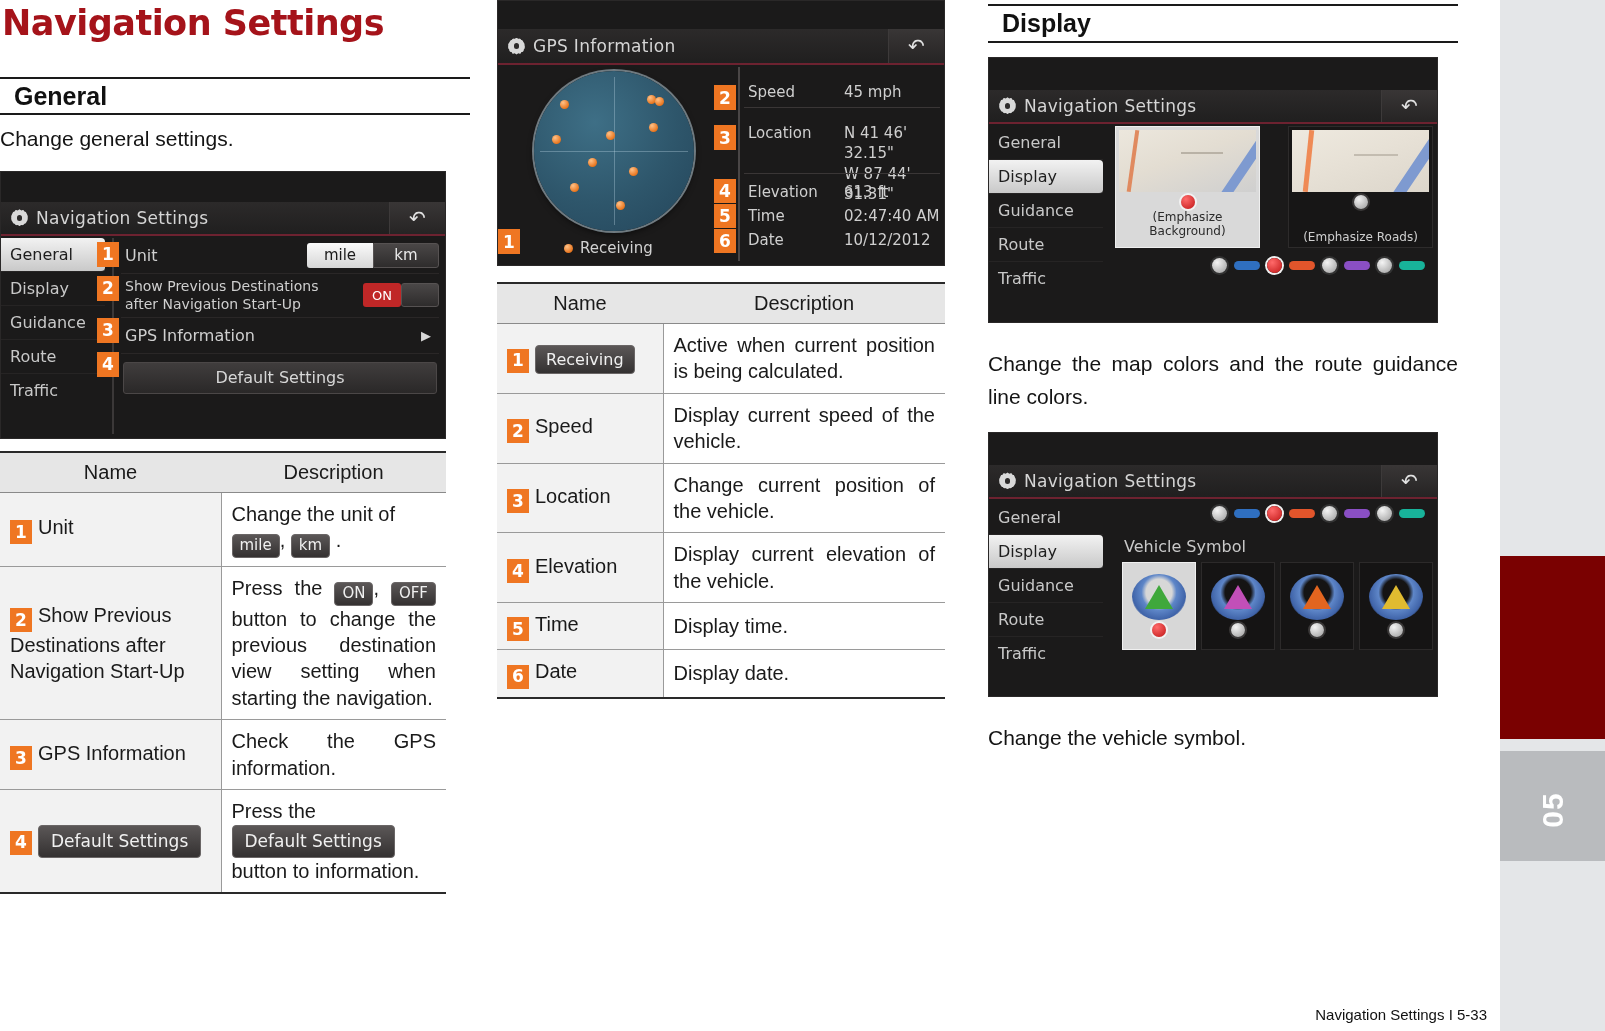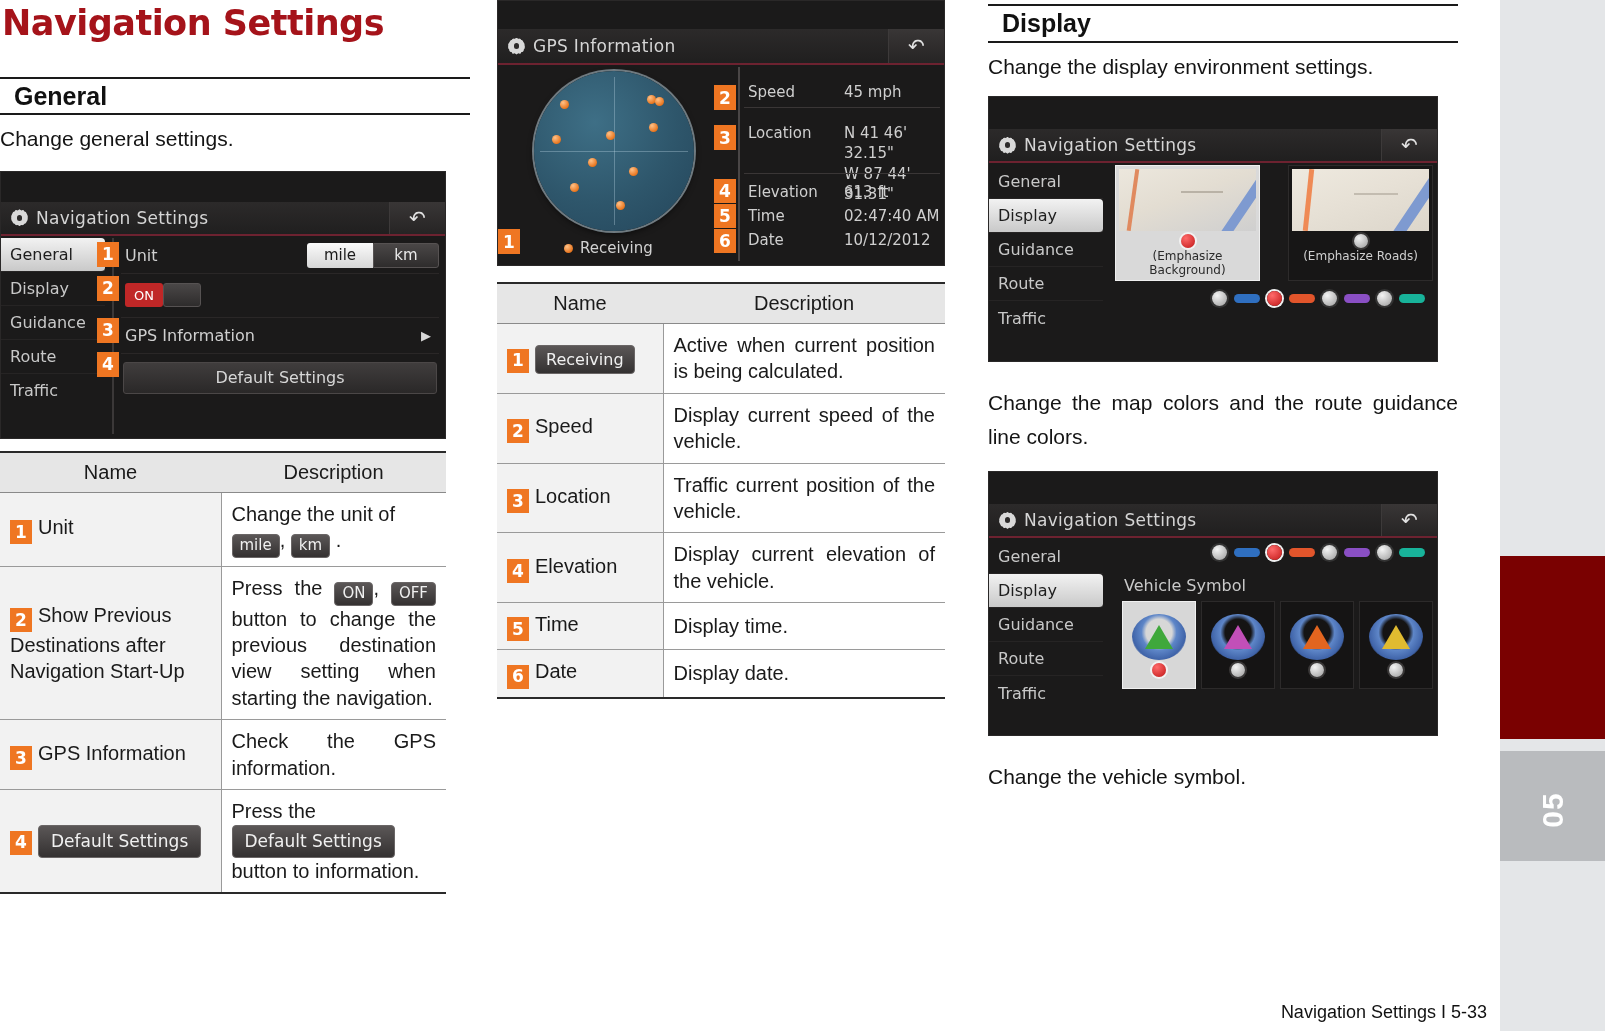--- a/index.html
+++ b/index.html
@@ -234,21 +234,21 @@
     padding: 2px 9px;
     font-size: 16px;
     vertical-align: -3px;
     white-space: nowrap;
   }
   .kbtn.sm { font-size: 15px; padding: 1px 7px; }
 
   
   .footer {
     position: absolute; right: 118px; bottom: 8px;
-    font-size: 18px; color: #111;
+    font-size: 15px; color: #111;
   }
 </style>
 </head>
 <body>
 
 <div class="page">
 
   <div class="edge-tabs">
     <div class="edge-seg light" style="top:0;height:556px;"></div>
     <div class="edge-seg current" style="top:556px;height:183px;"></div>
@@ -298,20 +298,22 @@
 
         <div class="row" style="height:36px;font-size:16px;padding-left:4px;justify-content:space-between;">
           <span>Unit</span>
           <span style="display:flex;gap:0;">
             <span class="pill sel" style="width:66px;height:25px;font-size:15px;border-radius:3px 0 0 3px;">mile</span>
             <span class="pill dark" style="width:66px;height:25px;font-size:15px;border-radius:0 3px 3px 0;">km</span>
           </span>
         </div>
 
         <div class="row" style="height:44px;font-size:14px;padding-left:4px;justify-content:space-between;">
+          <span style="white-space:pre-line;line-height:1.3;">Show Previous Destinations
+after Navigation Start-Up</span>
           <span style="display:flex;">
             <span class="pill on" style="width:38px;height:24px;font-size:13px;">ON</span>
             <span class="pill dark" style="width:38px;height:24px;"></span>
           </span>
         </div>
 
         <div class="row" style="height:36px;font-size:16px;padding-left:4px;justify-content:space-between;">
           <span>GPS Information</span>
           <span class="arrow-r" style="padding-right:8px;">▶</span>
         </div>
@@ -464,21 +466,21 @@
         <tr>
           <td class="namecell">
             <span class="inum">2</span><span>Speed</span>
           </td>
           <td class="desccell desc-just">Display current speed of the vehicle.</td>
         </tr>
         <tr>
           <td class="namecell">
             <span class="inum">3</span><span>Location</span>
           </td>
-          <td class="desccell desc-just">Traffic current position of the vehicle.</td>
+          <td class="desccell desc-just">Change current position of the vehicle.</td>
         </tr>
         <tr>
           <td class="namecell">
             <span class="inum">4</span><span>Elevation</span>
           </td>
           <td class="desccell desc-just">Display current elevation of the vehicle.</td>
         </tr>
         <tr>
           <td class="namecell">
             <span class="inum">5</span><span>Time</span>
@@ -493,21 +495,20 @@
         </tr>
       </tbody>
     </table>
   </div>
 
   <div class="col col-right">
 
     <div class="sec-head-r">
       <h2>Display</h2>
     </div>
-    <div class="body-text">Change the display environment settings.</div>
 
     <div class="shot" style="width:450px;height:266px;margin-top:14px;">
       <div class="shot-titlebar" style="top:32px;height:34px;">
         <span class="gear"></span>
         <span class="shot-title" style="font-size:17px;">Navigation Settings</span>
         <span class="back-btn" style="width:56px;">
             <span class="back-glyph">↶</span>
           </span>
       </div>
 
@@ -547,21 +548,21 @@
 
           <div style="width:152px;background:#171616;border:1px solid #2d2b2b;padding:3px;">
             <div style="height:62px;background:linear-gradient(160deg,#eee9df 0%,#e7e1d6 45%,#dcd6cb 100%);position:relative;overflow:hidden;">
               <div style="position:absolute;left:14px;top:0;width:5px;height:62px;background:#ef8a55;transform:rotate(6deg);"></div>
               <div style="position:absolute;right:6px;top:-6px;width:11px;height:84px;background:#7e9ad0;transform:rotate(34deg);border-radius:3px;"></div>
               <div style="position:absolute;left:62px;top:24px;width:44px;height:2px;background:#c3bcb0;"></div>
             </div>
             <div style="display:flex;justify-content:center;padding:3px 0 1px 0;">
               <span style="width:14px;height:14px;border-radius:50%;background:radial-gradient(circle at 35% 30%,#f2f2f2,#9a9a9a);box-shadow:0 0 0 2px #3a3838;"></span>
             </div>
-            <div style="text-align:center;color:#cfcfcf;font-size:12px;font-family:'DejaVu Sans',sans-serif;">(Emphasize Roads)</div>
+            <div style="text-align:center;color:#cfcfcf;font-size:12px;font-family:'DejaVu Sans',sans-serif;margin-top:20px;">(Emphasize Roads)</div>
           </div>
         </div>
 
 
         <div style="display:flex;align-items:center;gap:7px;justify-content:flex-end;padding:10px 8px 0 0;">
           <span style="width:15px;height:15px;border-radius:50%;background:radial-gradient(circle at 35% 30%,#f4f4f4,#9a9a9a);box-shadow:0 0 0 2px #333;"></span>
           <span style="width:26px;height:9px;border-radius:5px;background:#2f6fc0;"></span>
           <span style="width:15px;height:15px;border-radius:50%;background:radial-gradient(circle at 35% 30%,#ff6a6a,#c01616);box-shadow:0 0 0 2px #f0f0f0;"></span>
           <span style="width:26px;height:9px;border-radius:5px;background:#e2552b;"></span>
           <span style="width:15px;height:15px;border-radius:50%;background:radial-gradient(circle at 35% 30%,#f4f4f4,#9a9a9a);box-shadow:0 0 0 2px #333;"></span>

